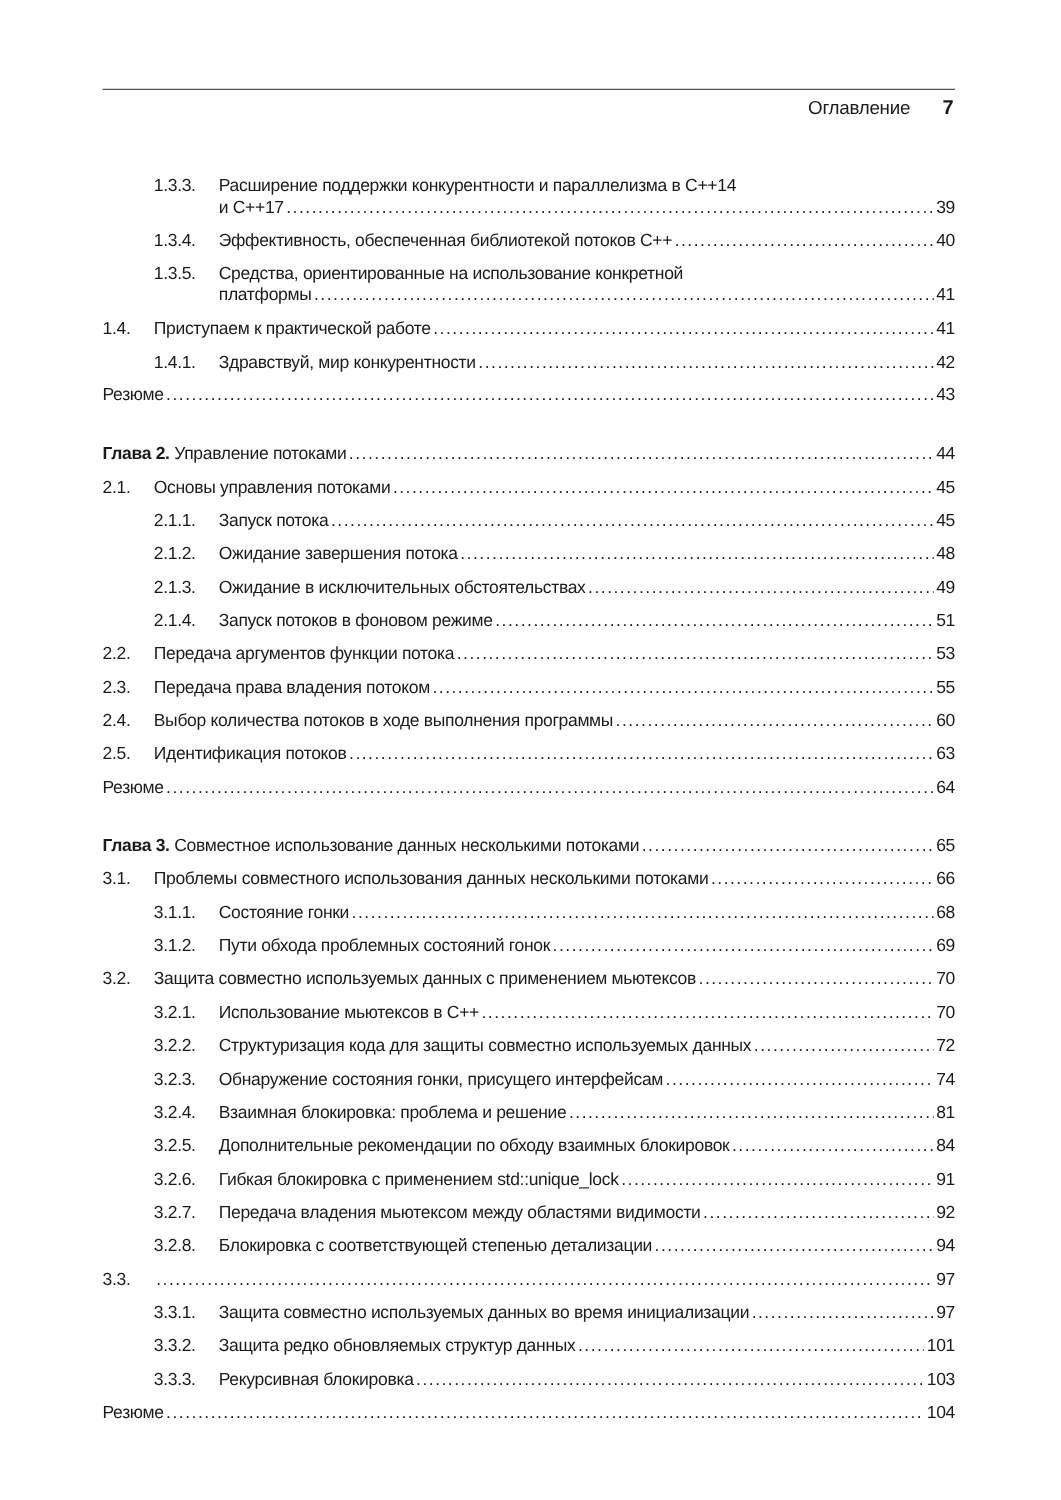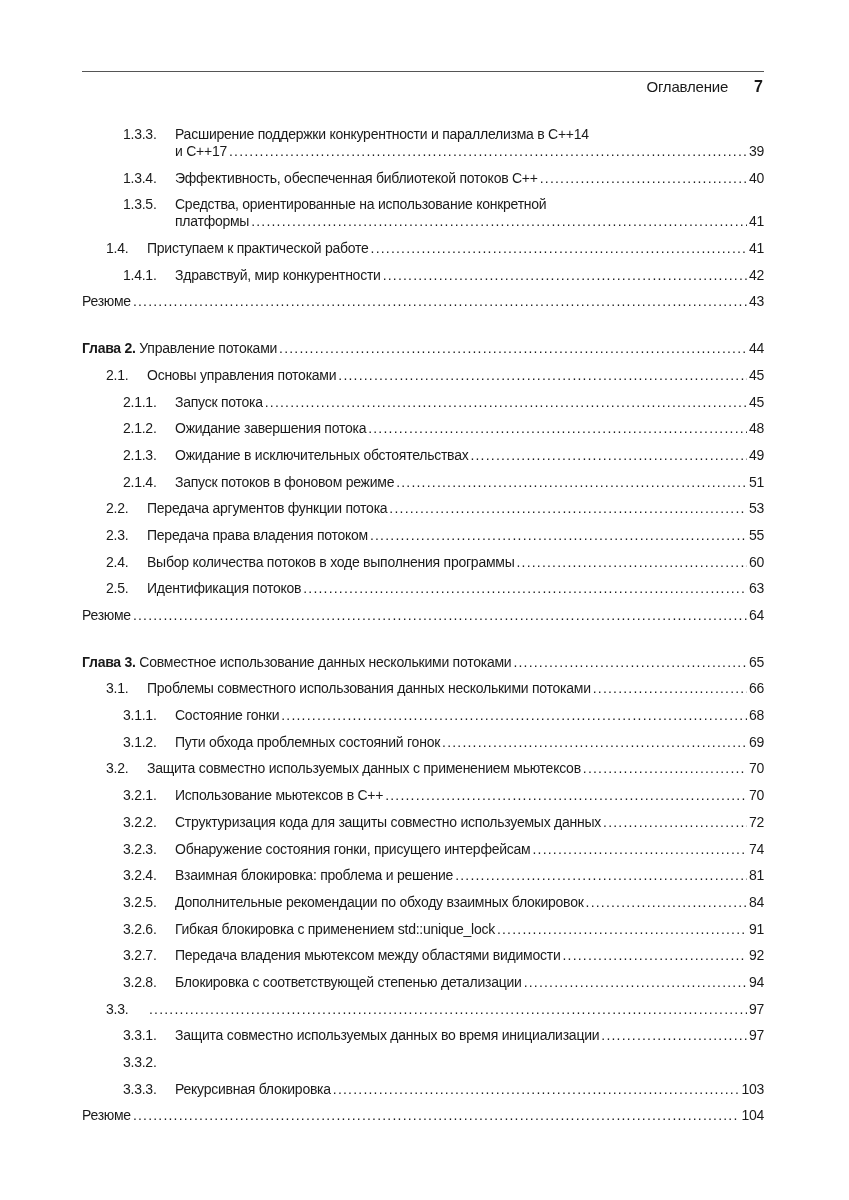--- a/index.html
+++ b/index.html
@@ -2,26 +2,26 @@
 <html><head>
 <meta charset="utf-8">
 <style>
   html, body { margin:0; padding:0; background:#ffffff; }
   body { width:849px; height:1200px; position:relative; overflow:hidden;
          font-family:"Liberation Sans", sans-serif; color:#1a1a1a; }
   .rule { position:absolute; left:82px; top:71px; width:682px; height:1px; background:#555; }
   .hdr { position:absolute; top:78px; right:86px; font-size:15px; display:flex; align-items:baseline; }
   .hdr .title { letter-spacing:-0.2px; }
   .hdr .num { font-weight:bold; margin-left:26px; font-size:16px; }
-  .toc { position:absolute; left:82px; top:126px; width:682px; font-size:14px; letter-spacing:-0.25px; }
+  .toc { position:absolute; left:82px; top:140px; width:682px; font-size:14px; letter-spacing:-0.25px; }
   .entry { position:relative; display:flex; align-items:baseline; height:26.7px; line-height:17px; }
   .entry.multi { height:auto; padding-bottom:9.7px; }
   .entry.gap { margin-top:20px; }
   .lvl0 { padding-left:0; }
-  .lvl1 { padding-left:0;margin-left:24px; }
+  .lvl1 { padding-left:0; }
   .lvl2 { padding-left:41px; }
   .num-col { display:inline-block; flex:none; }
   .lvl1 .num-col { width:41px; }
   .lvl2 .num-col { width:52px; }
   .text-wrap { flex:1; display:flex; flex-direction:column; min-width:0; }
   .line { display:flex; align-items:baseline; }
   .t { white-space:nowrap; }
   .b { font-weight:bold; }
   .dots { flex:1; overflow:hidden; white-space:nowrap; margin:0 2px; }
   .dots::after { content:"......................................................................................................................................................................................................................................................"; letter-spacing:1.2px; }
@@ -357,20 +357,27 @@
       <div class="text-wrap">
         <div class="line">
           <span class="t">Защита совместно используемых данных во время инициализации</span>
           <span class="dots"></span>
           <span class="pg">97</span>
         </div>
       </div>
     </div>
     <div class="entry lvl2">
       <span class="num-col">3.3.2.</span>
+      <div class="text-wrap">
+        <div class="line">
+          <span class="t">Защита редко обновляемых структур данных</span>
+          <span class="dots"></span>
+          <span class="pg">101</span>
+        </div>
+      </div>
     </div>
     <div class="entry lvl2">
       <span class="num-col">3.3.3.</span>
       <div class="text-wrap">
         <div class="line">
           <span class="t">Рекурсивная блокировка</span>
           <span class="dots"></span>
           <span class="pg">103</span>
         </div>
       </div>

